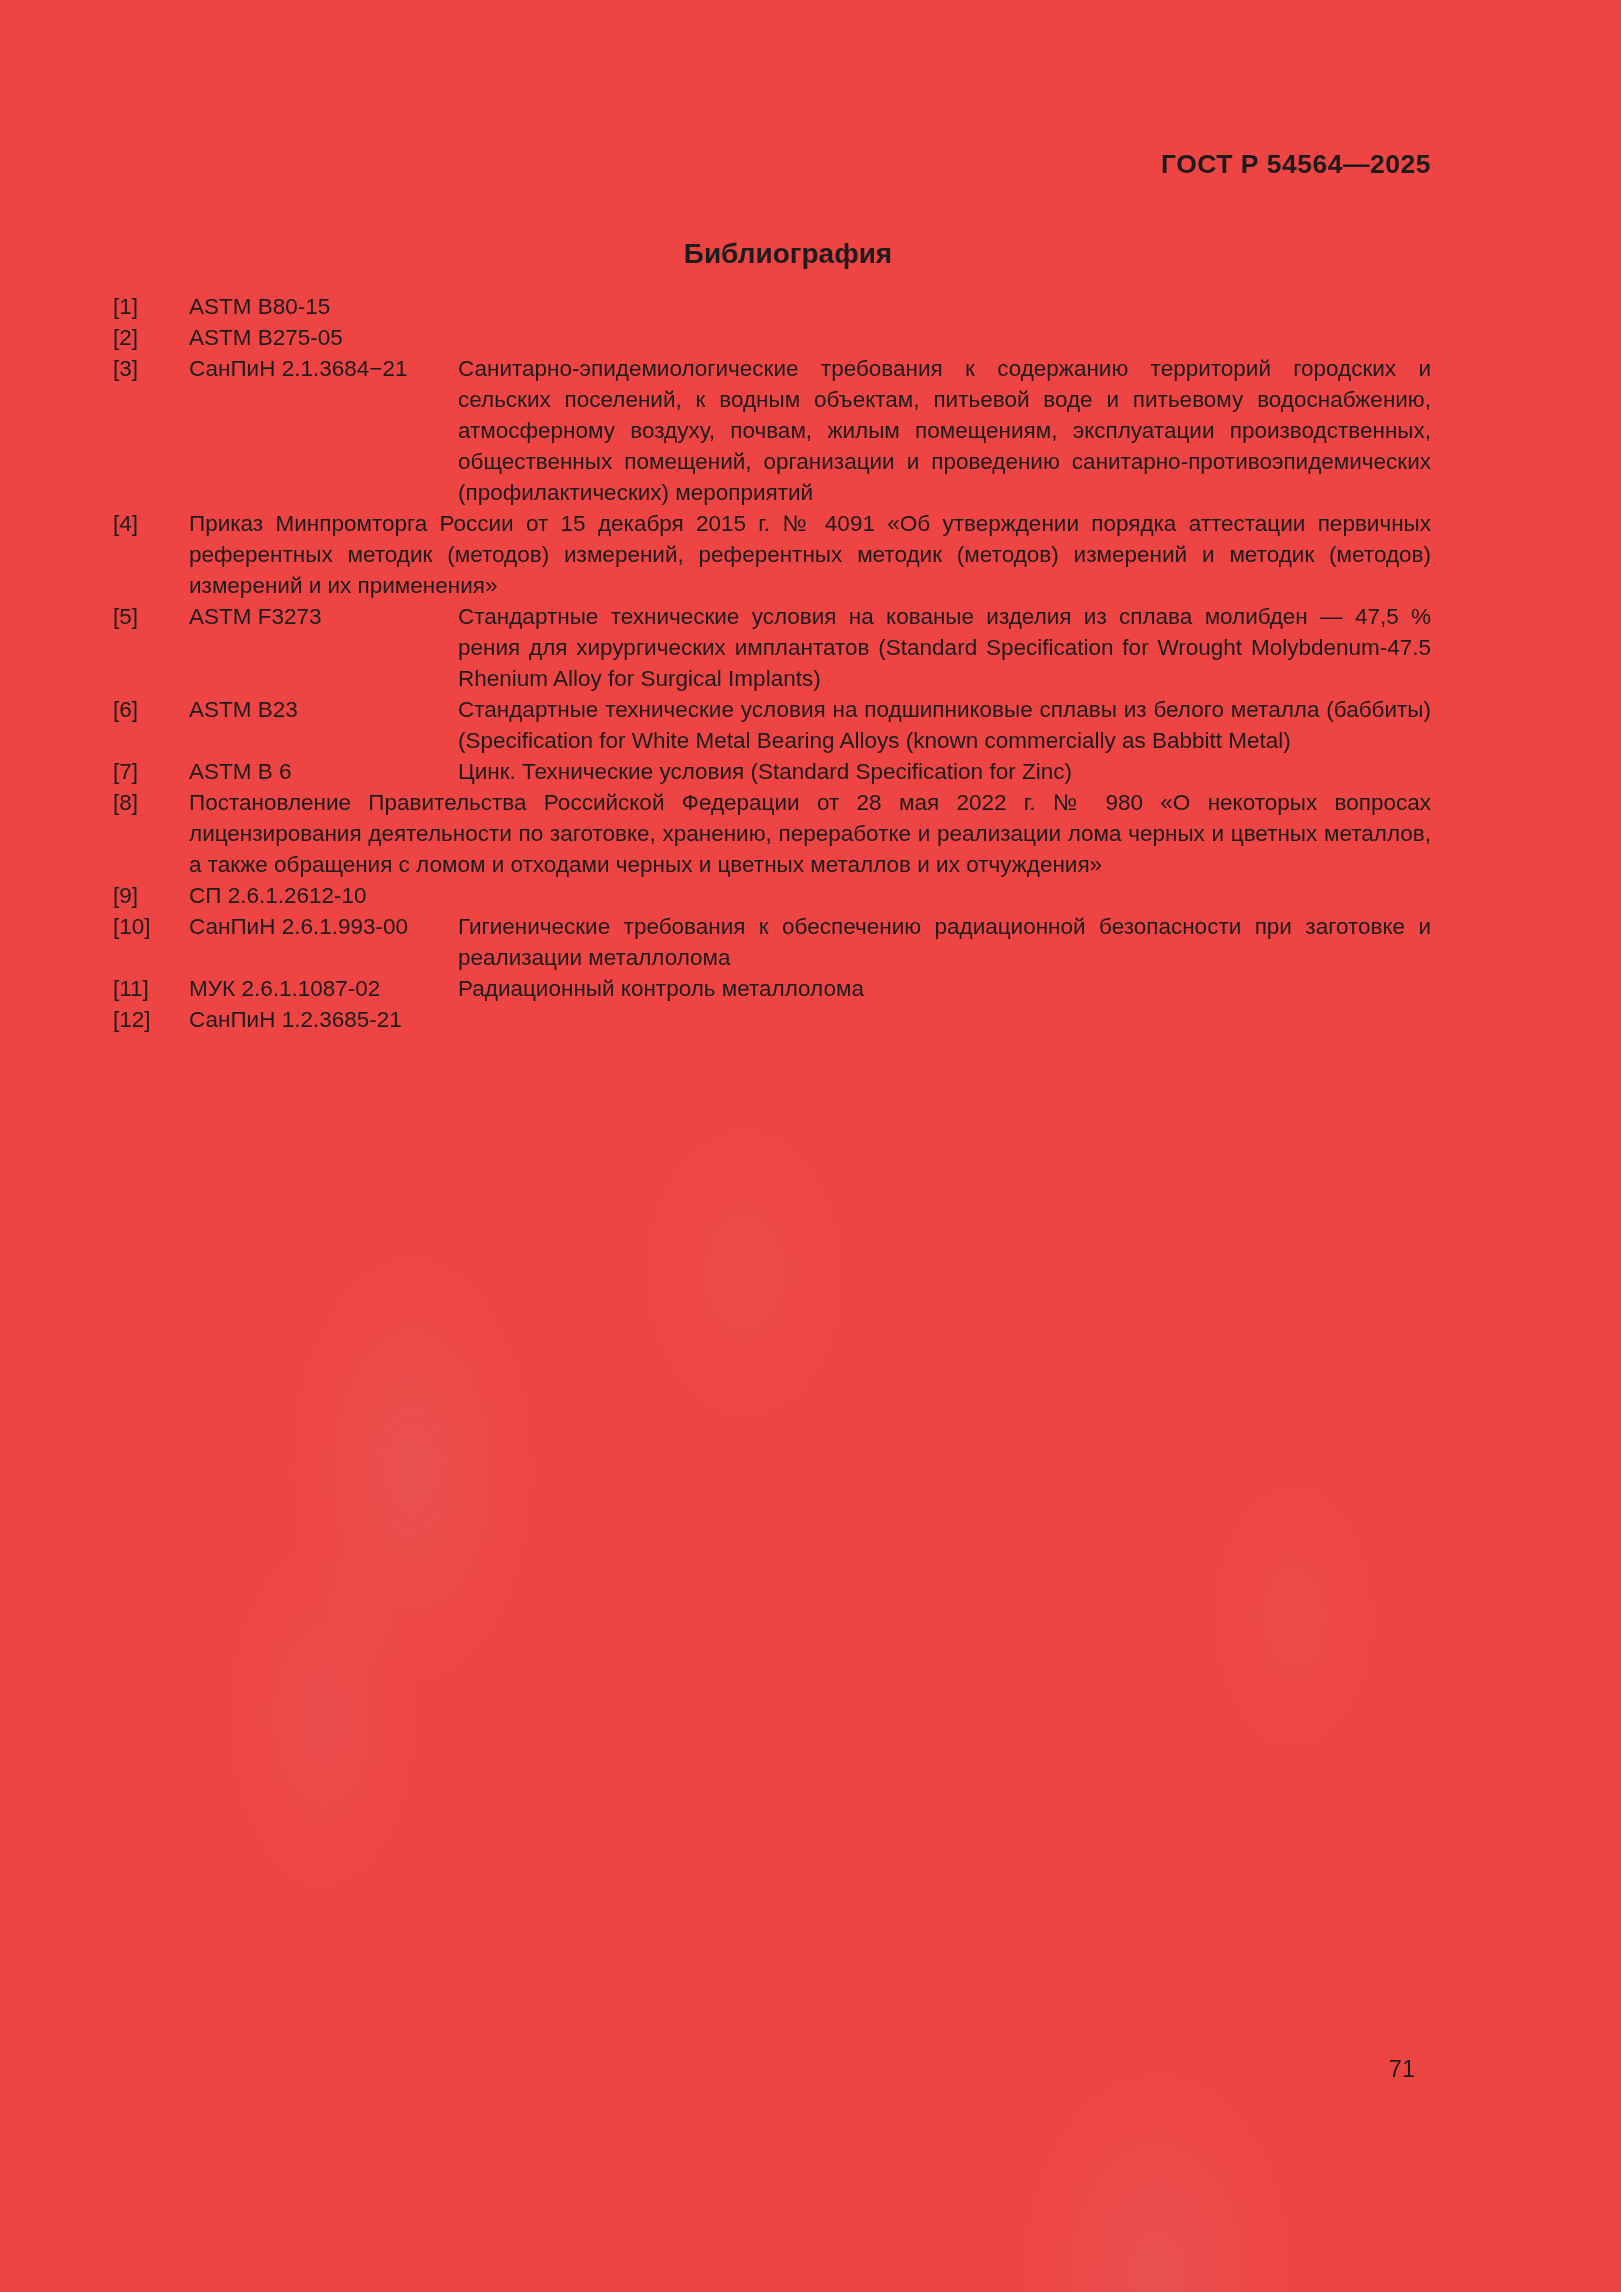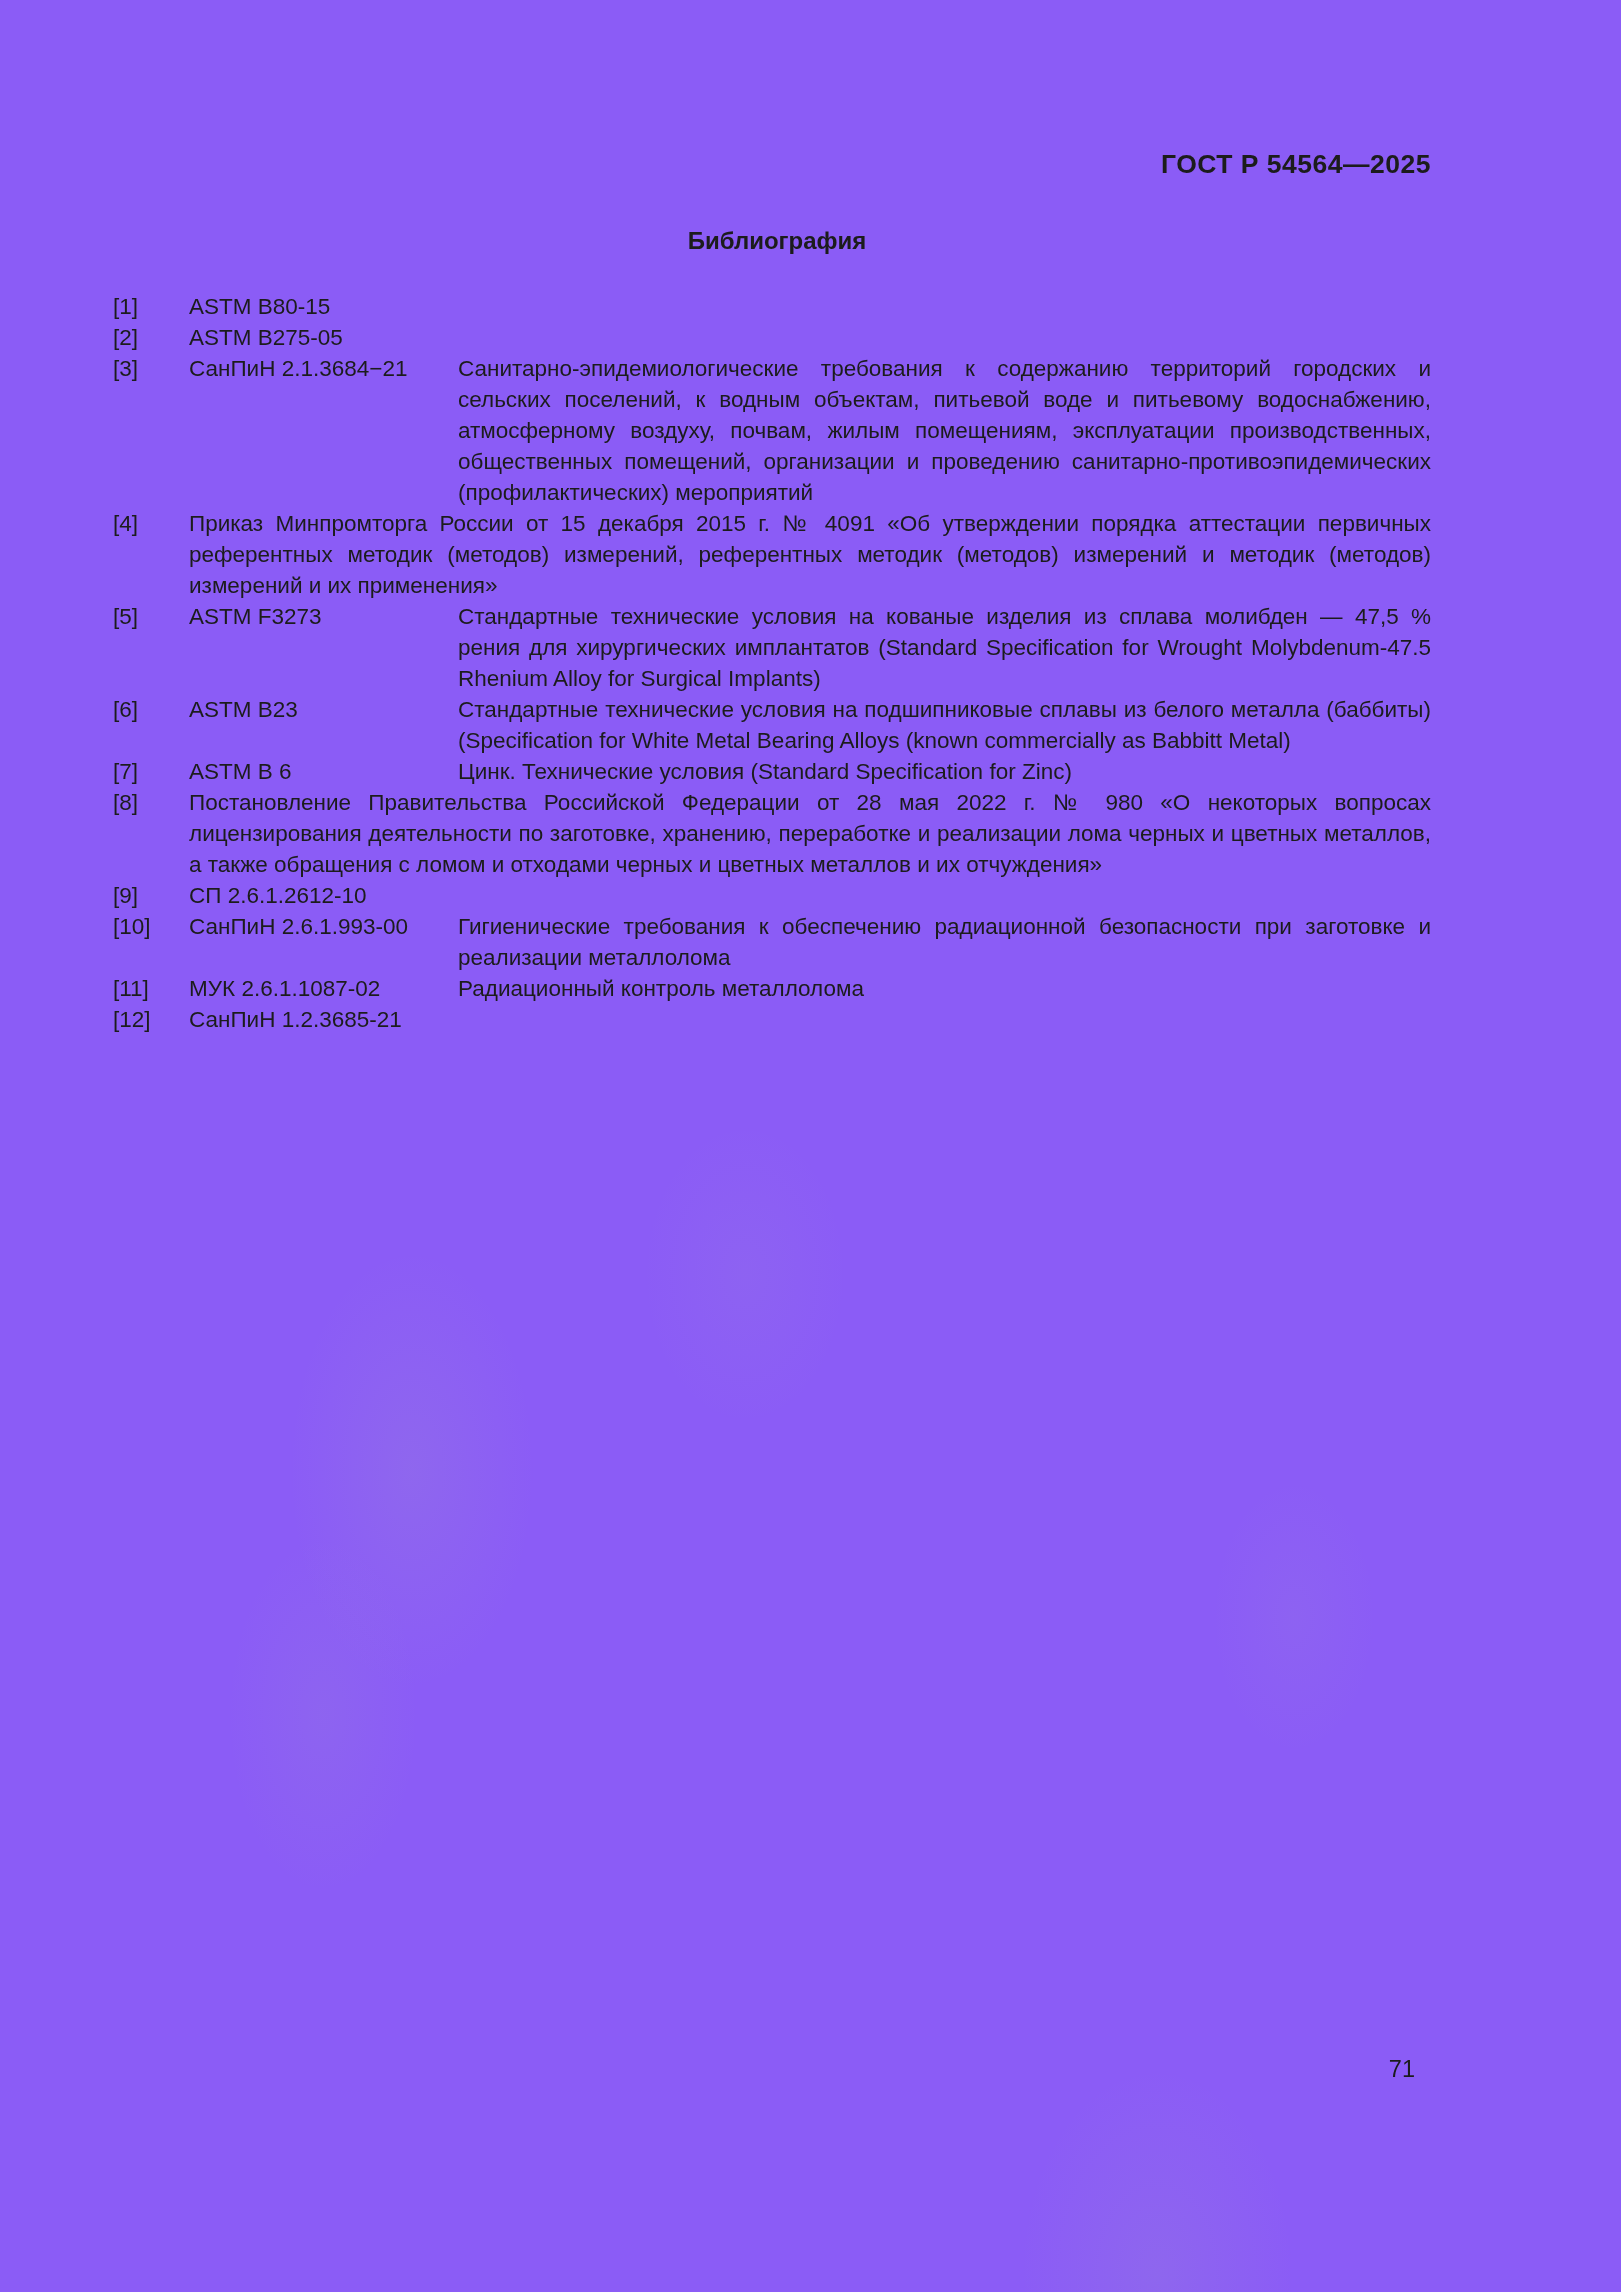--- a/index.html
+++ b/index.html
@@ -5,21 +5,21 @@
   html, body {
     margin: 0;
     padding: 0;
     background: #e8e8e8;
   }
   .page {
     position: relative;
     width: 1621px;
     height: 2293px;
     margin: 0 auto;
-    background: #8b5cf6;
+    background: #ef4444;
     font-family: "Liberation Sans", sans-serif;
     color: #1c1c1c;
     overflow: hidden;
   }
   
   .scan-noise {
     position: absolute;
     inset: 0;
     pointer-events: none;
     background:
@@ -37,23 +37,23 @@
     text-align: right;
     font-size: 26.5px;
     font-weight: bold;
     letter-spacing: 0.5px;
   }
   .title {
     position: absolute;
     top: 222px;
     left: 113px;
     width: 1318px;
-    margin: 5px;
+    margin: 16px;
     text-align: center;
-    font-size: 24px;
+    font-size: 28px;
     font-weight: bold;
   }
   .bib {
     position: absolute;
     top: 291px;
     left: 113px;
     width: 1318px;
     font-size: 22.5px;
     line-height: 31px;
   }

